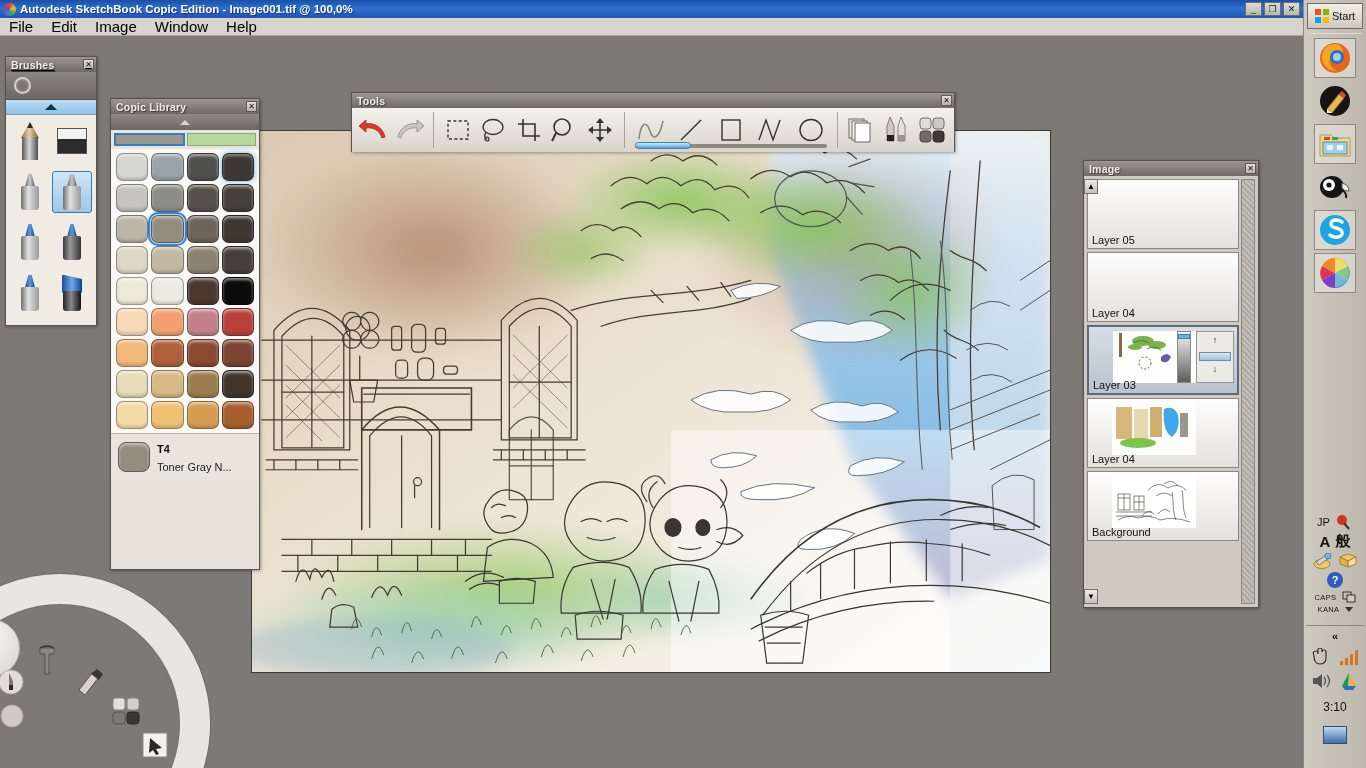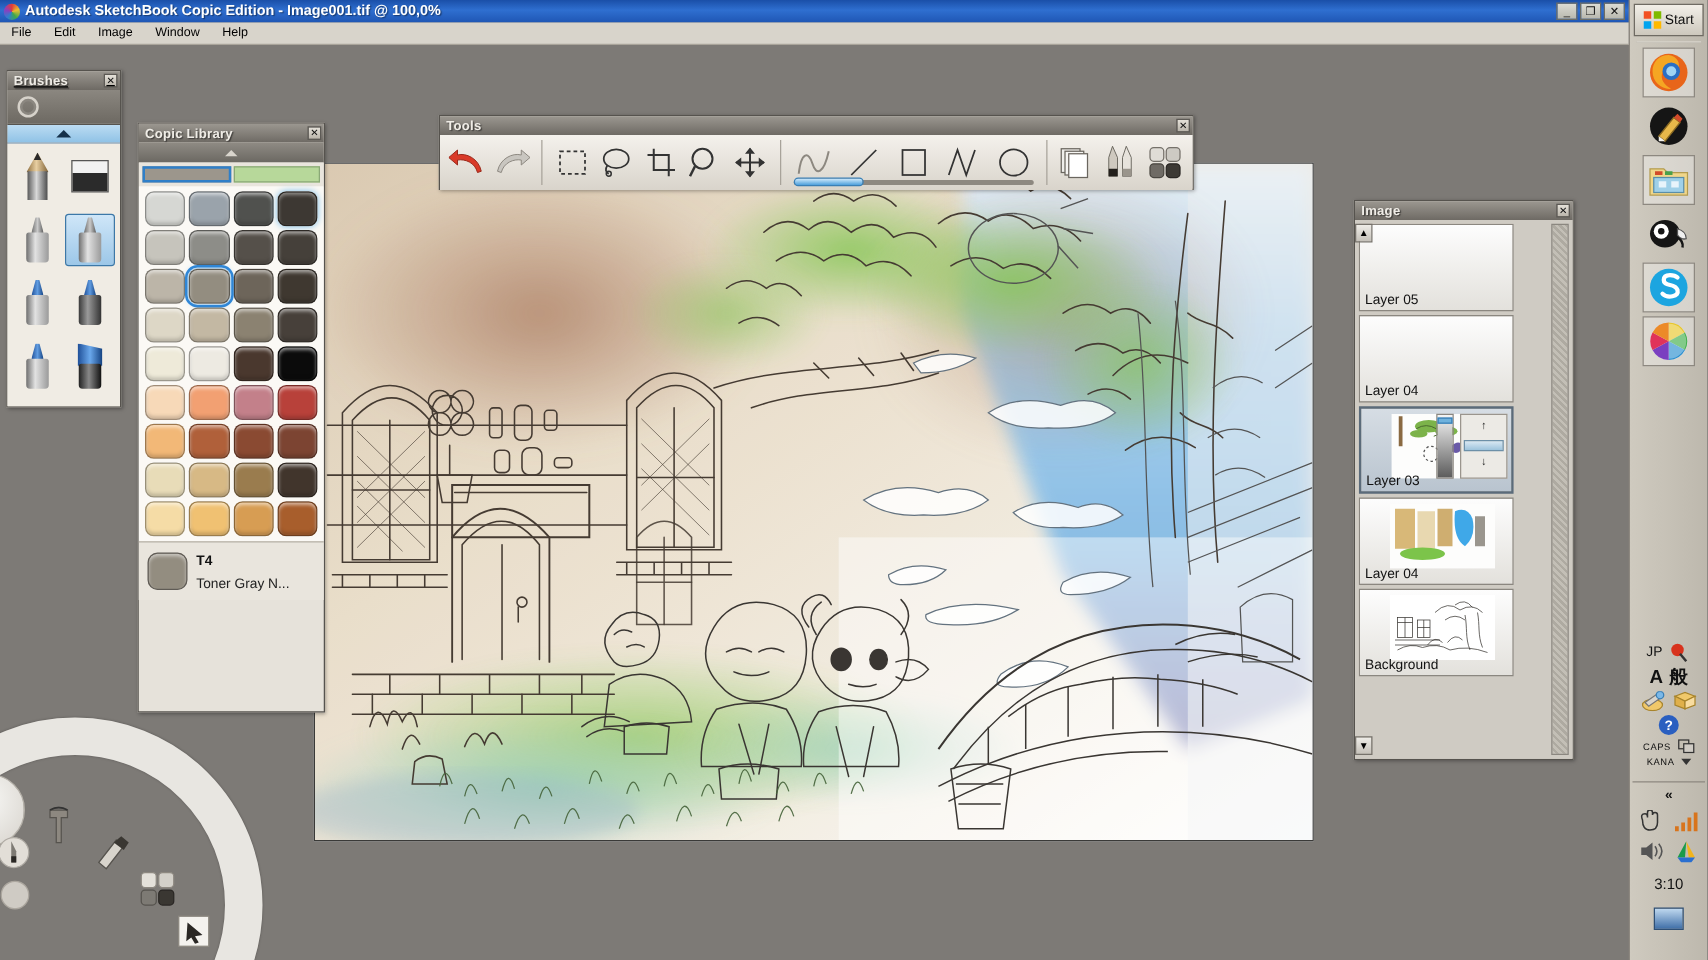--- a/index.html
+++ b/index.html
@@ -31,21 +31,21 @@
     border: 1px solid #6d6d64; font-size: 9px; line-height: 12px;
     text-align: center; color: #111; font-family: "Liberation Sans", sans-serif;
   }
 
   
   .menubar {
     position: absolute; left: 0; top: 18px; width: 1303px; height: 18px;
     background: #d8d4cb; display: flex; align-items: center;
     border-bottom: 1px solid #a9a49a;
   }
-  .menuitem { font-size: 10px; color: #000; padding: 1px 9px; cursor: default; }
+  .menuitem { font-size: 15px; color: #000; padding: 1px 9px; cursor: default; }
 
   
   .desktop {
     position: absolute; left: 0; top: 36px; width: 1303px; height: 732px;
     background: #7d7a76;
   }
 
   
   .canvas-wrap {
     position: absolute; left: 251px; top: 94px; width: 800px; height: 543px;
@@ -179,21 +179,21 @@
           border-radius: 3px; }
   .shape-group { position: relative; display: flex; align-items: center; }
   .shape-bar { position: absolute; left: 4px; right: 4px; bottom: 1px; height: 4px;
                background: #8d8880; border-radius: 2px; }
   .shape-thumb { position: absolute; left: 4px; bottom: 0; width: 56px; height: 7px;
                  background: linear-gradient(#cfe9fb,#4ea0dc); border-radius: 4px; border: 1px solid #3a7fb5; }
 
   
   #layers { left: 1083px; top: 124px; width: 176px; height: 448px; }
   .layers-body { position: relative; height: calc(100% - 15px); background: #cfcbc3; padding: 3px; }
-  .layer-col { width: 124px; height: 100%; overflow: hidden; text-align: center; }
+  .layer-col { width: 152px; height: 100%; overflow: hidden; text-align: center; }
   .layer {
     height: 70px; margin-bottom: 3px; background: linear-gradient(#fdfdfd,#e3e1dc);
     border: 1px solid #8b8780; position: relative;
   }
   .layer.sel { background: linear-gradient(#d6dde4,#b9c4cf); border: 2px solid #5b6b7a; }
   .layer-name { position: absolute; left: 4px; bottom: 2px; font-size: 11px; color: #111; }
   .layer-thumb { position: absolute; left: 24px; top: 4px; width: 84px; height: 52px; overflow: hidden; }
   .layer-ctrl { position: absolute; right: 3px; top: 4px; width: 38px; height: 52px;
                 background: #eceae5; border: 1px solid #9a958d; }
   .opacity-track { position: absolute; right: 46px; top: 4px; width: 14px; height: 52px;

